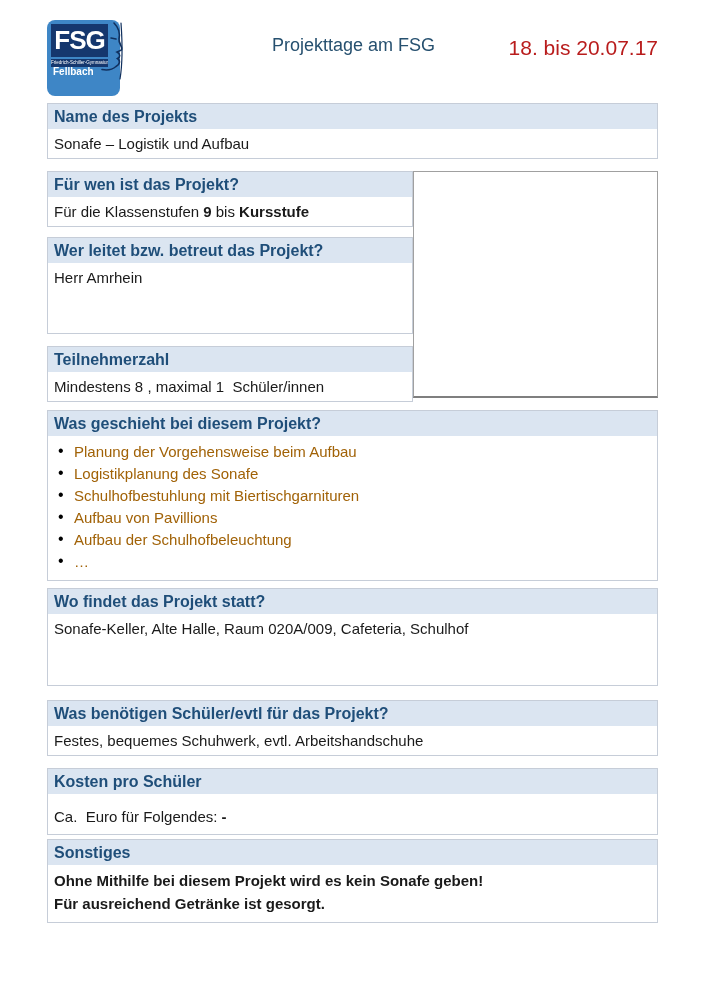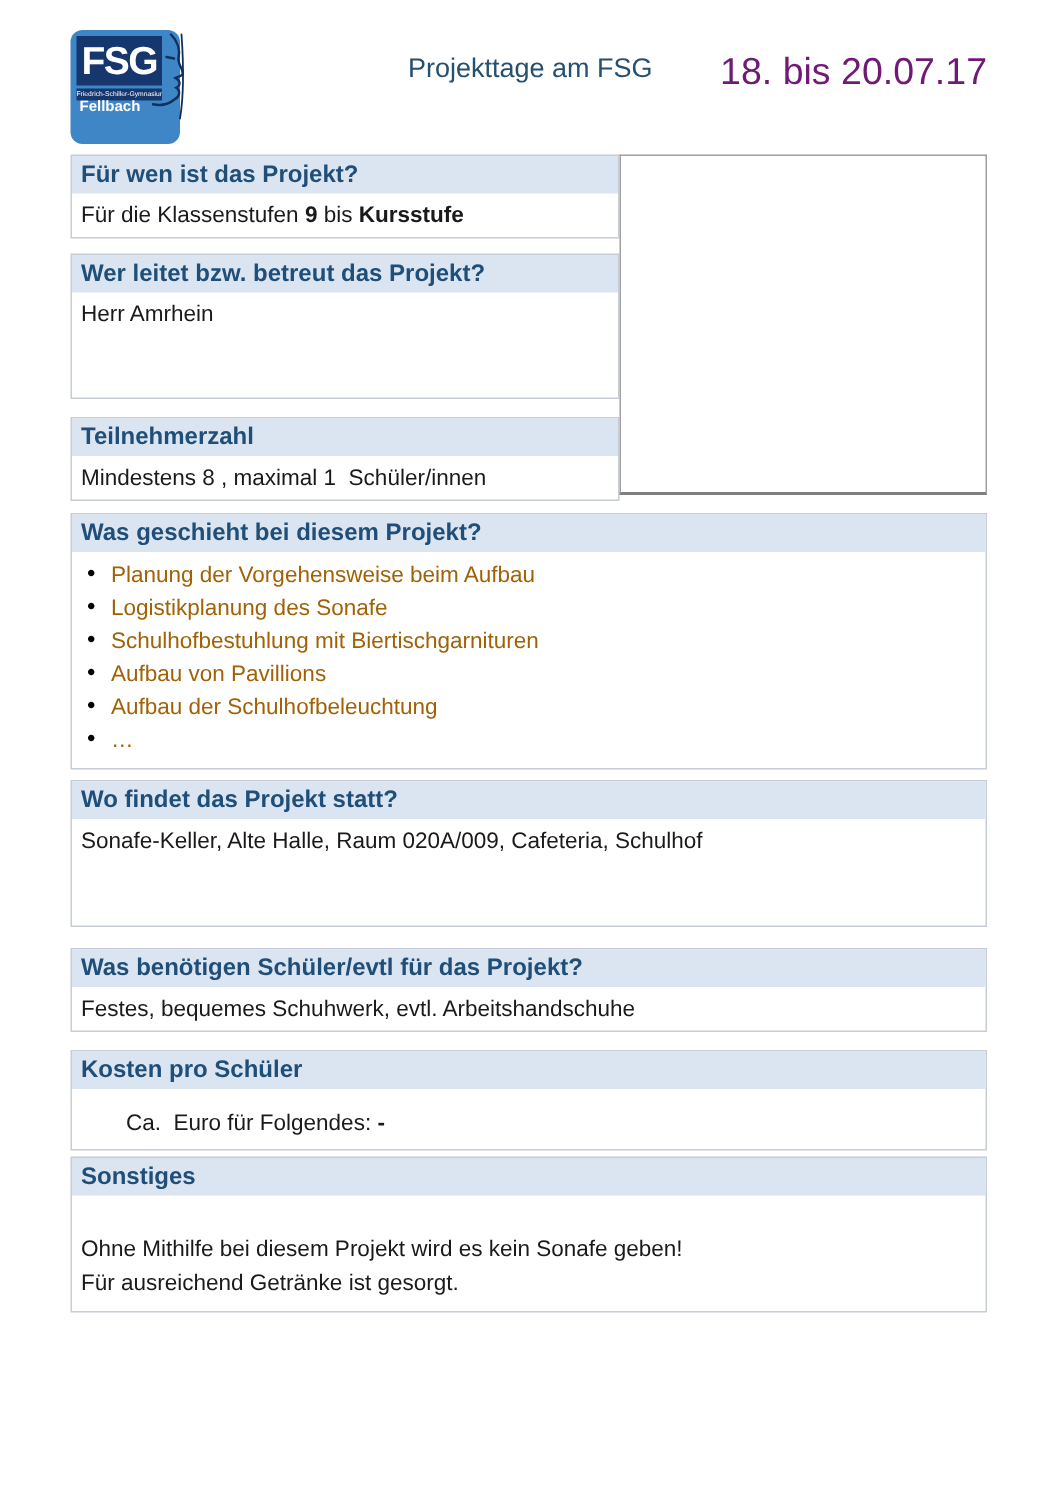--- a/index.html
+++ b/index.html
@@ -28,21 +28,21 @@
     font-weight:bold; font-size:10px; line-height:12px;
   }
   .logo-face { position:absolute; right:-7px; top:1px; }
 
   .page-title {
     position:absolute; left:0; right:0; top:30px; text-align:center;
     font-size:18px; line-height:30px; color:#26506f;
   }
   .page-date {
     position:absolute; right:49px; top:35px;
-    font-size:25px; line-height:26px; color:#701a75;text-align:center;
+    font-size:21px; line-height:26px; color:#b91c1c;text-align:center;
   }
 
   
   main { position:absolute; left:47px; top:103px; width:611px; }
   .sec { border:1px solid #c6cdd8; background:#ffffff; box-sizing:border-box; }
   .sec-h {
     background:#dbe5f1; color:#1f4e79; font-weight:bold;
     font-size:16px; line-height:21px; padding:2px 6px;
   }
   .sec-b {
@@ -61,22 +61,22 @@
   .two-col { display:flex; align-items:flex-start; }
   .col-left { width:366px; }
   .photo {
     width:245px; height:227px; box-sizing:border-box;
     border:1px solid #a0a0a0; border-bottom:2px solid #7f7f7f;
     background:#ffffff;
   }
 
   .body-leader   { min-height:62px; }
   .body-location { min-height:63px; }
-  .body-costs    { padding-top:12px; padding-bottom:7px;margin-left:30px; }
-  .body-misc     { font-weight:normal; line-height:23px; padding-bottom:7px;margin-top:20px; }
+  .body-costs    { padding-top:12px; padding-bottom:7px; }
+  .body-misc     { font-weight:bold; line-height:23px; padding-bottom:7px; }
 
   ul.activities { list-style:none; margin:0; padding:5px 6px 7px 8px; }
   ul.activities li {
     position:relative; padding-left:18px; line-height:22px;
     font-size:15px; color:#a16207;
   }
   ul.activities li::before {
     content:"•"; position:absolute; left:2px; top:-1px; font-size:16px; color:#000;
   }
 </style>
@@ -95,20 +95,24 @@
         <path d="M12 17 L17 18" stroke="#10305e" stroke-width="1.6" stroke-linecap="round"></path>
         <path d="M22 2 C23 16 24 40 21 58" stroke="#10305e" stroke-width="1.2" stroke-linecap="round"></path>
       </svg>
     </span>
   </div>
   <div class="page-title">Projekttage am FSG</div>
   <div class="page-date">18. bis 20.07.17</div>
 
   <main>
 
+    <section class="sec mb12">
+      <div class="sec-h">Name des Projekts</div>
+      <div class="sec-b">Sonafe – Logistik und Aufbau</div>
+    </section>
 
     <div class="two-col mb8">
       <div class="col-left">
 
         <section class="sec mb10">
           <div class="sec-h">Für wen ist das Projekt?</div>
           <div class="sec-b"><span class="pre">Für die Klassenstufen </span><b class="inline">9</b><span class="pre"> bis </span><b class="inline">Kursstufe</b></div>
         </section>
 
         <section class="sec mb12">

